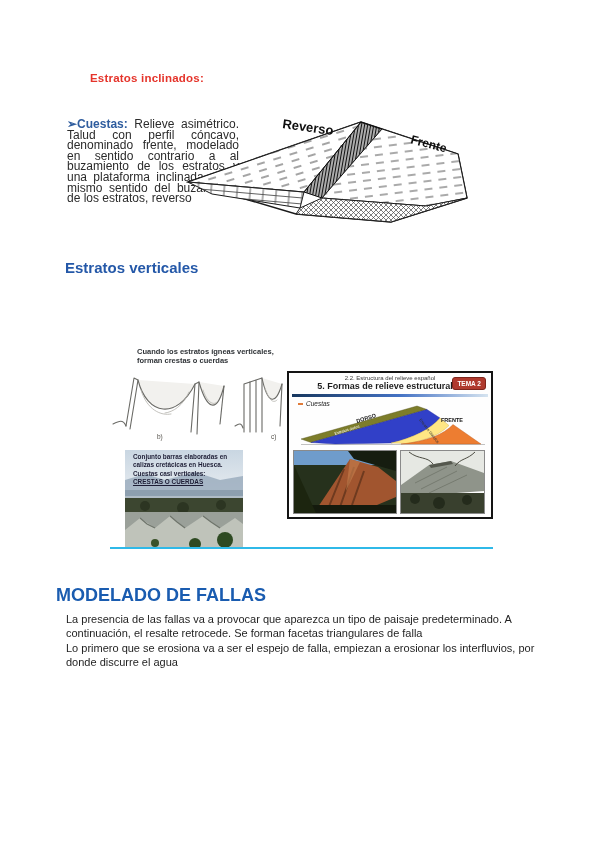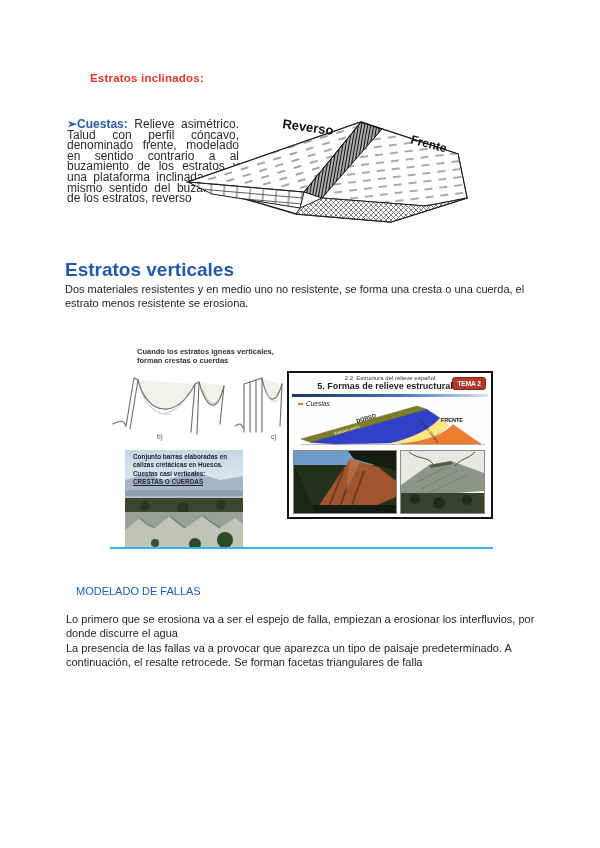--- a/index.html
+++ b/index.html
@@ -8,21 +8,21 @@
 
   
   .red-heading{position:absolute;left:90px;top:72px;font-size:11.5px;font-weight:bold;
                color:#E5342B;letter-spacing:.2px;}
   .cuestas-par{position:absolute;left:67px;top:119px;width:172px;font-size:12px;
                line-height:10.6px;text-align:justify;color:#2b2b2b;}
   .cuestas-label{color:#2E5C9E;font-weight:bold;}
   .block-diagram{position:absolute;left:186px;top:110px;width:284px;height:124px;}
 
   
-  .h2-blue{position:absolute;left:65px;top:259px;font-size:19px;font-weight:bold;color:#2458A8;}
+  .h2-blue{position:absolute;left:65px;top:259px;font-size:15px;font-weight:bold;color:#2458A8;}
   .par-2{position:absolute;left:65px;top:283px;width:468px;font-size:11px;line-height:13.8px;color:#1f1f1f;}
 
   .sketch-caption{position:absolute;left:137px;top:347px;width:152px;font-size:7.5px;
                   font-weight:bold;color:#2F3337;line-height:9px;}
   .sketch-svg{position:absolute;left:111px;top:366px;width:178px;height:78px;}
 
   
   .slide{position:absolute;left:287px;top:371px;width:206px;height:148px;background:#fefefe;
          border:2px solid #141414;box-sizing:border-box;}
   .slide-h1{margin:2px 0 0 0;text-align:center;font-size:6px;color:#3a3a3a;}
@@ -41,21 +41,21 @@
 
   
   .hsca-photo{position:absolute;left:125px;top:450px;width:118px;height:98px;}
   .hsca-caption{position:absolute;left:8px;top:3px;width:106px;font-size:6.4px;font-weight:bold;
                 color:#1D1D35;line-height:8.4px;}
   .hsca-caption .u{text-decoration:underline;}
 
   .cyan-rule{position:absolute;left:110px;top:547px;width:383px;height:2px;background:#2FB9E8;}
 
   
-  .h1-blue{position:absolute;left:76px;top:585px;font-size:11px;font-weight:normal;color:#1A5CB0;}
+  .h1-blue{position:absolute;left:56px;top:585px;font-size:18px;font-weight:bold;color:#1A5CB0;}
   .par-3{position:absolute;left:66px;top:612px;width:474px;font-size:11px;line-height:14.4px;color:#1f1f1f;}
   .par-3 p{margin:0;}
 </style>
 </head>
 <body>
 
 <div class="page">
 
   <div class="red-heading">Estratos inclinados:</div>
 
@@ -95,21 +95,20 @@
     <path d="M2,72 L118,82 L114,98 L26,84 Z" fill="#ffffff" stroke="#1a1a1a" stroke-width="1"></path>
     <path d="M2,72 L118,82 L114,98 L26,84 Z" fill="url(#bricksP)" opacity=".9"></path>
 
     <path d="M114,98 L136,88 L240,96 L281,88 L205,112 L110,104 Z" fill="#ffffff" stroke="#1a1a1a" stroke-width="1"></path>
     <path d="M114,98 L136,88 L240,96 L281,88 L205,112 L110,104 Z" fill="url(#xhatchP)" opacity=".9"></path>
     <text x="96" y="18" transform="rotate(8 96 18)" font-size="13" font-weight="bold" fill="#101010">Reverso</text>
     <text x="224" y="33" transform="rotate(15 224 33)" font-size="12" font-weight="bold" fill="#101010">Frente</text>
   </svg>
 
   <div class="h2-blue">Estratos verticales</div>
-  <div class="par-2">Dos materiales resistentes y en medio uno no resistente, se forma una cresta o una cuerda, el estrato menos resistente se erosiona.</div>
 
   <div class="sketch-caption">Cuando los estratos ígneas verticales, forman crestas o cuerdas</div>
   <svg class="sketch-svg" viewBox="0 0 178 78">
     <g stroke="#6a6a66" stroke-width="1.1" fill="none" stroke-linecap="round">
 
       <path d="M2,58 C8,55 12,53 15,60"></path>
       <path d="M15,60 L23,12 M19,63 L27,14 M23,12 L27,14"></path>
       <path d="M27,14 C36,50 66,54 84,18" fill="#f2f1ee"></path>
       <path d="M84,18 L80,66 M88,16 L86,68 M84,18 L88,16"></path>
       <path d="M88,16 C96,44 106,48 113,20" fill="#f2f1ee"></path>
@@ -203,17 +202,17 @@
       <span>calizas cretácicas en Huesca.</span><br>
       <span>Cuestas casi verticales:</span><br>
       <span class="u">CRESTAS O CUERDAS</span>
     </div>
   </div>
 
   <div class="cyan-rule"></div>
 
   <div class="h1-blue">MODELADO DE FALLAS</div>
   <div class="par-3">
+    <p>La presencia de las fallas va a provocar que aparezca un tipo de paisaje predeterminado. A continuación, el resalte retrocede. Se forman facetas triangulares de falla</p>
     <p>Lo primero que se erosiona va a ser el espejo de falla, empiezan a erosionar los interfluvios, por donde discurre el agua</p>
-    <p>La presencia de las fallas va a provocar que aparezca un tipo de paisaje predeterminado. A continuación, el resalte retrocede. Se forman facetas triangulares de falla</p>
   </div>
 
 </div>
 
 </body></html>

